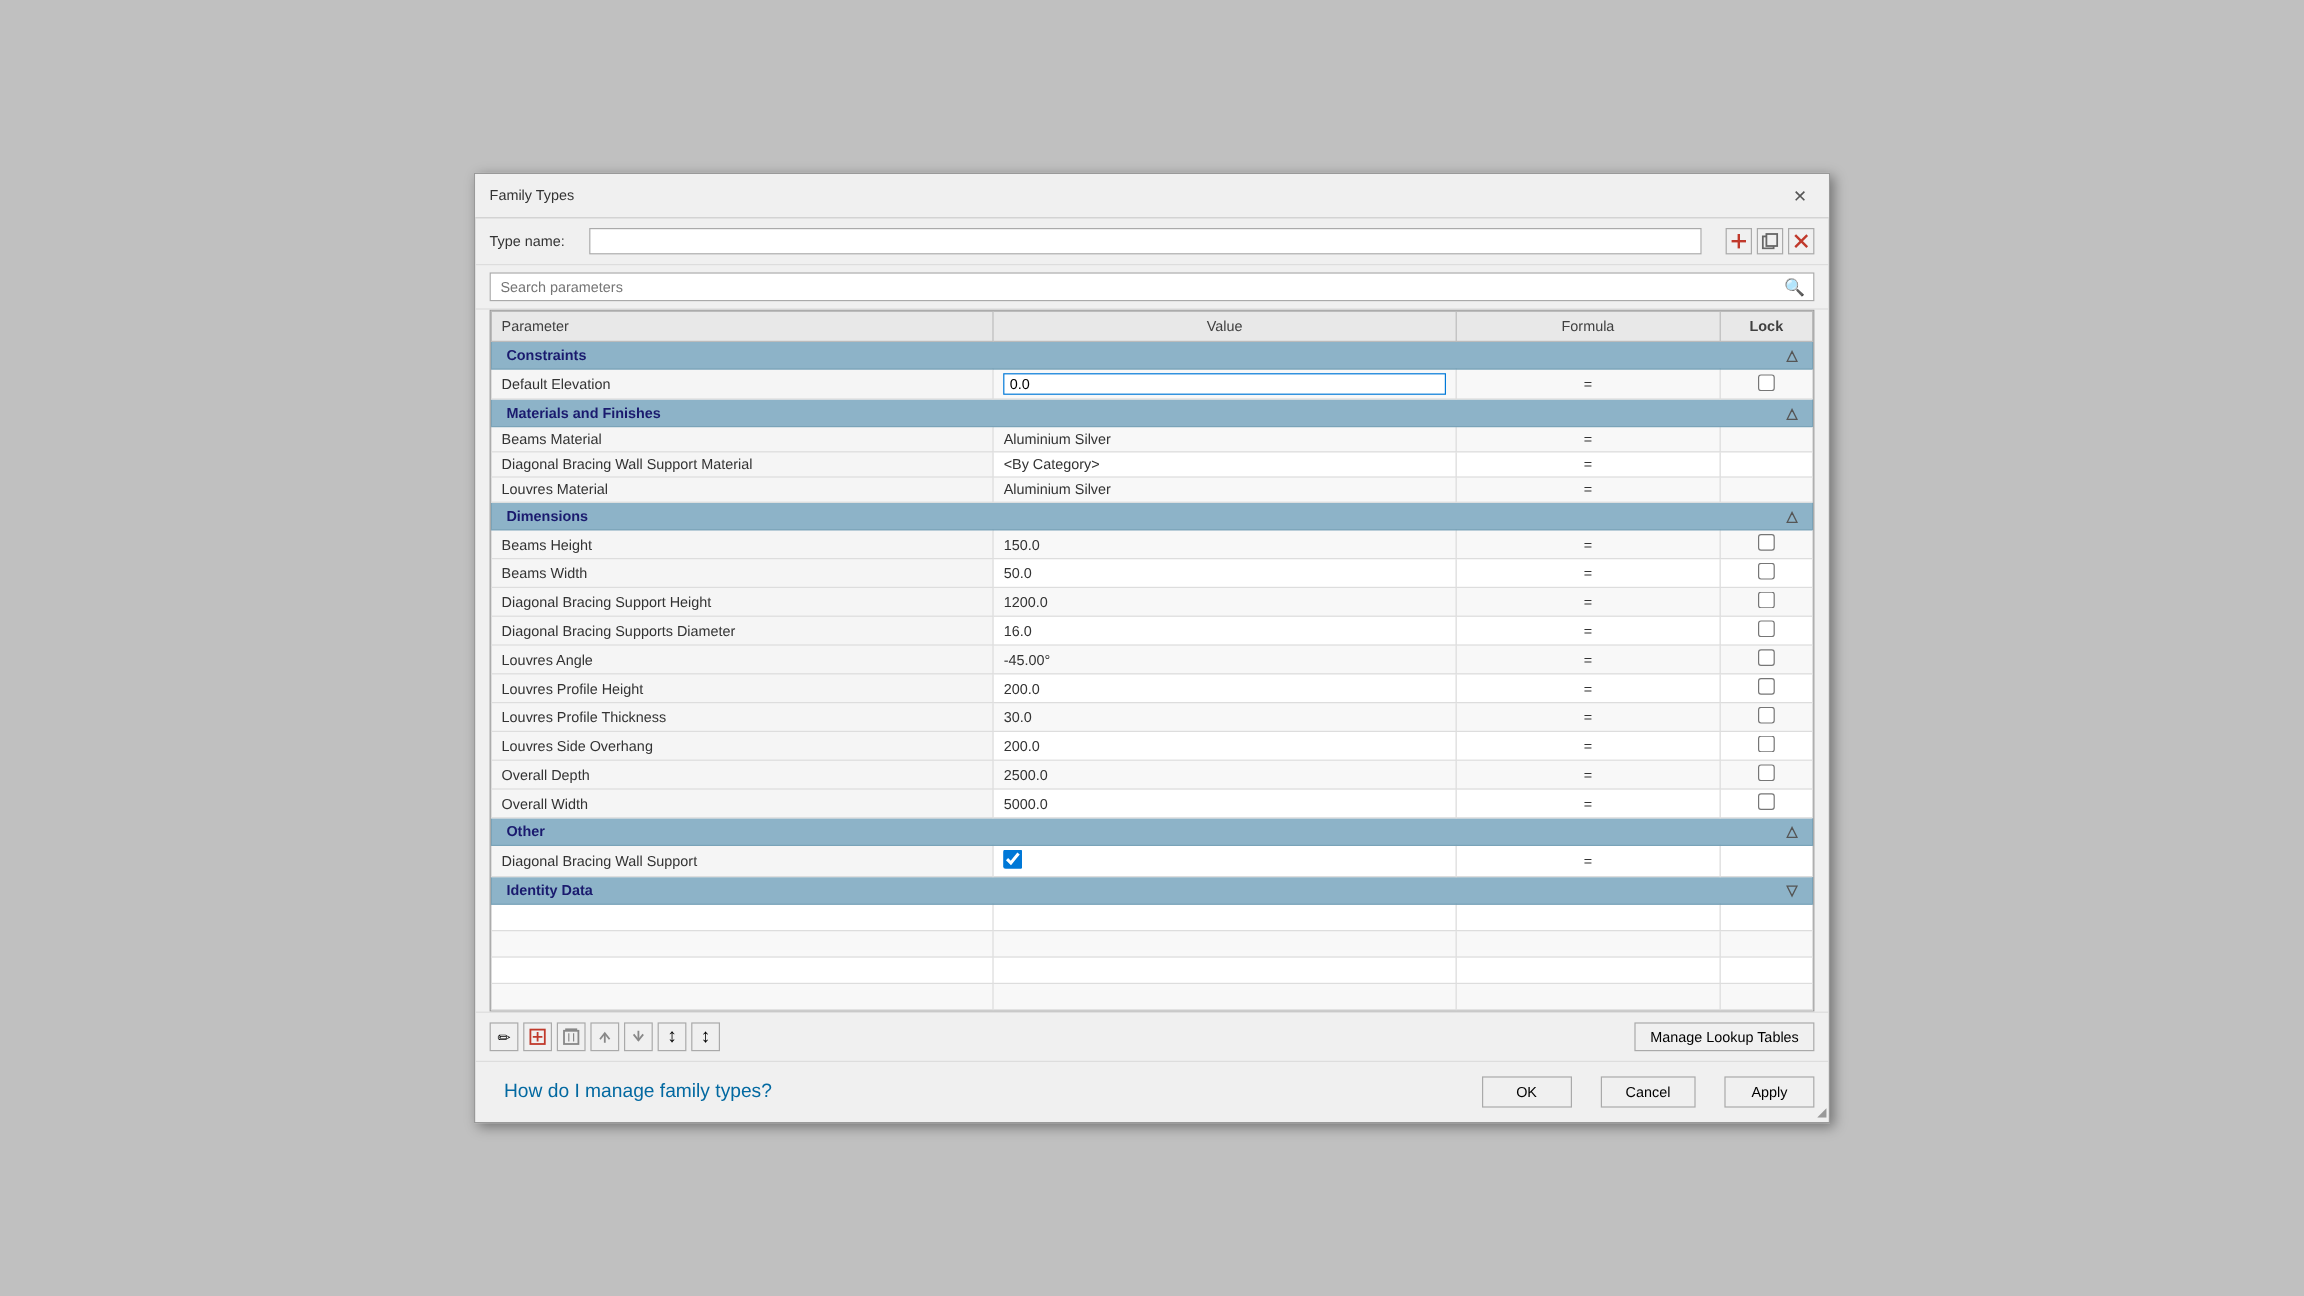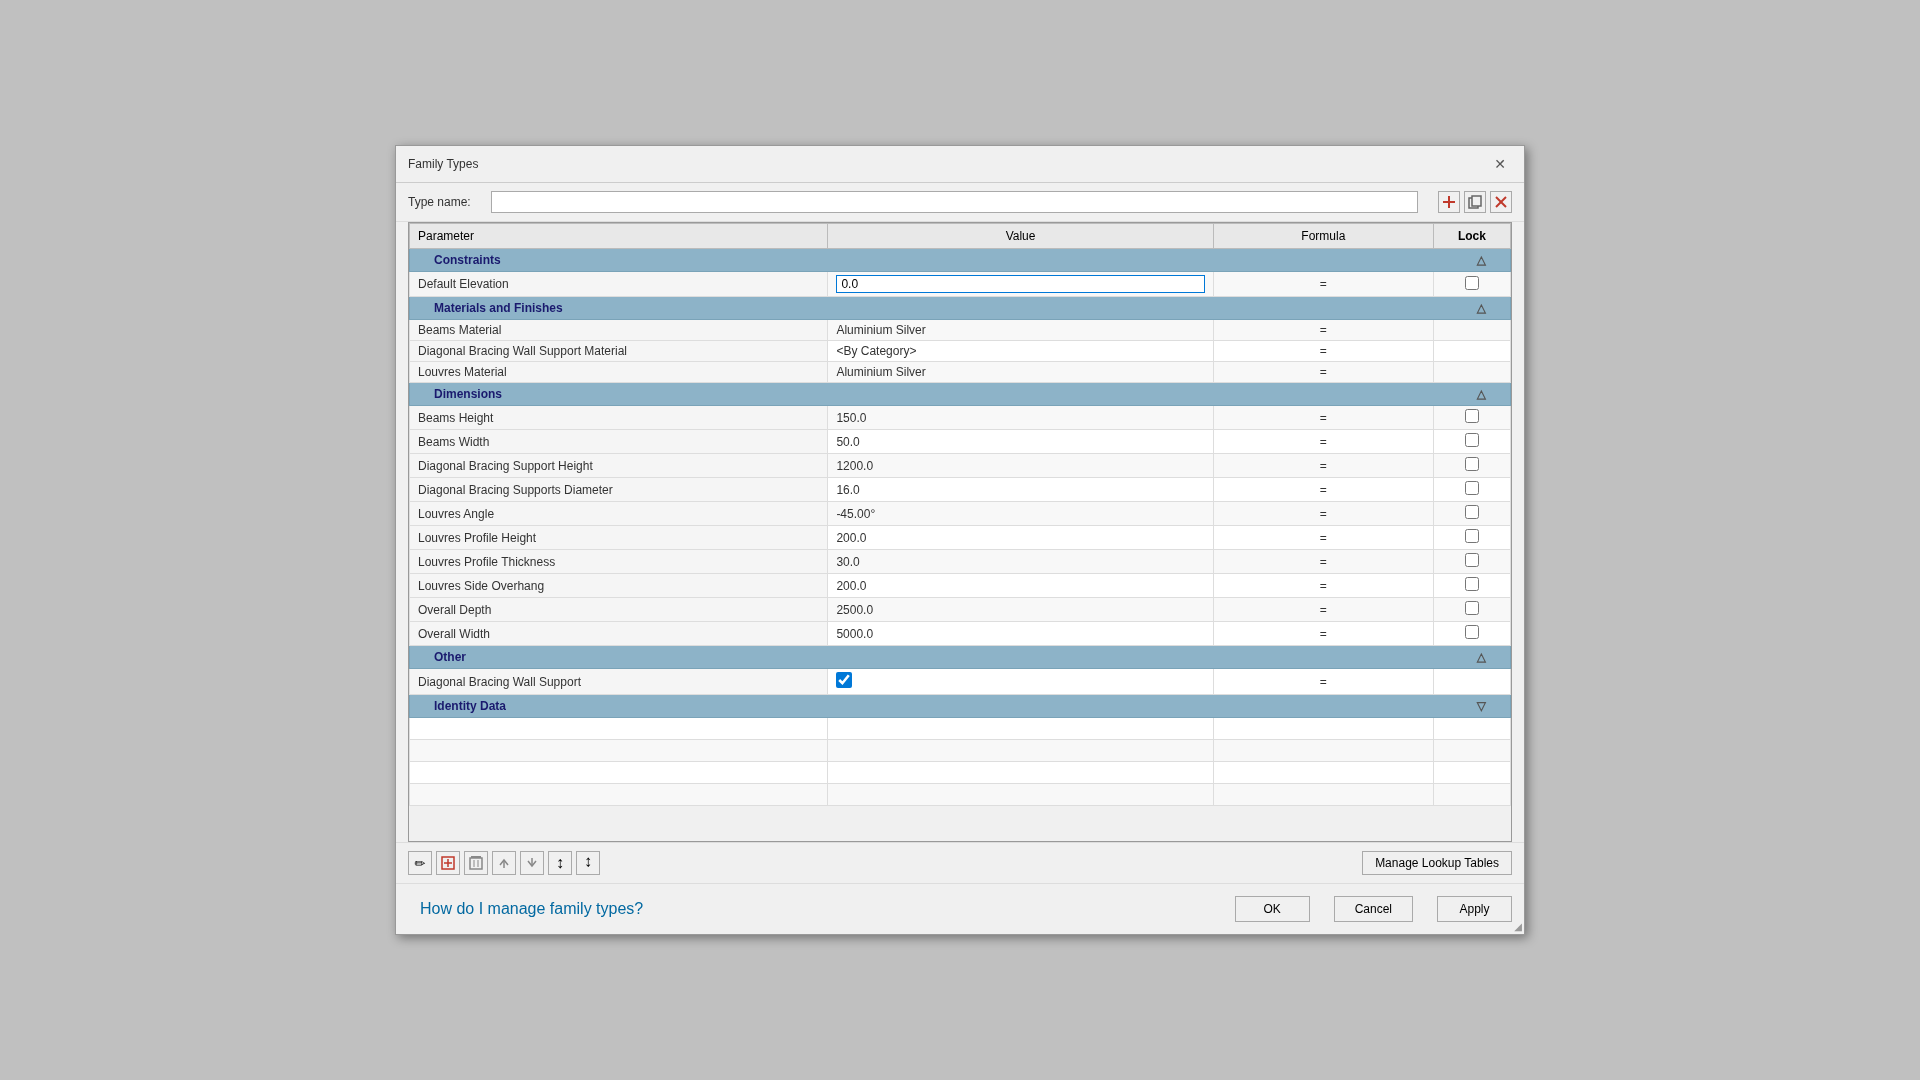--- a/index.html
+++ b/index.html
@@ -112,28 +112,28 @@
       width: 100%;
       border-collapse: collapse;
       font-size: 12px;
     }
     thead tr th {
       background: #e8e8e8;
       border: 1px solid #bbb;
       padding: 5px 8px;
       font-weight: normal;
       text-align: center;
-      color: #000000;
+      color: #404040;
     }
     thead tr th:first-child { text-align: left; }
     .section-header td {
       background: #8db3c8;
       color: #1a1a6e;
       font-weight: bold;
-      padding: 4px 24px;
+      padding: 4px 12px;
       border: 1px solid #7aa3b8;
       margin-top: 20px;
     }
     .section-header td .collapse-icon {
       float: right;
       color: #555;
     }
     .data-row td {
       border: 1px solid #ddd;
       padding: 3px 8px;
@@ -248,20 +248,24 @@
       </button>
       <button class="icon-btn" title="Delete">
         <svg width="14" height="14" viewBox="0 0 14 14">
             <line x1="2" y1="2" x2="12" y2="12" stroke="#c0392b" stroke-width="2"></line>
             <line x1="12" y1="2" x2="2" y2="12" stroke="#c0392b" stroke-width="2"></line>
           </svg>
       </button>
     </div>
   </div>
 
+  <div class="search-row">
+    <input class="search-input" type="text" placeholder="Search parameters" style="">
+    <span class="search-icon">🔍</span>
+  </div>
 
   <div class="table-container">
     <table>
       <thead>
         <tr>
           <th class="col-param">Parameter</th>
           <th class="col-value">Value</th>
           <th class="col-formula">Formula</th>
           <th class="col-lock">Lock</th>
         </tr>

